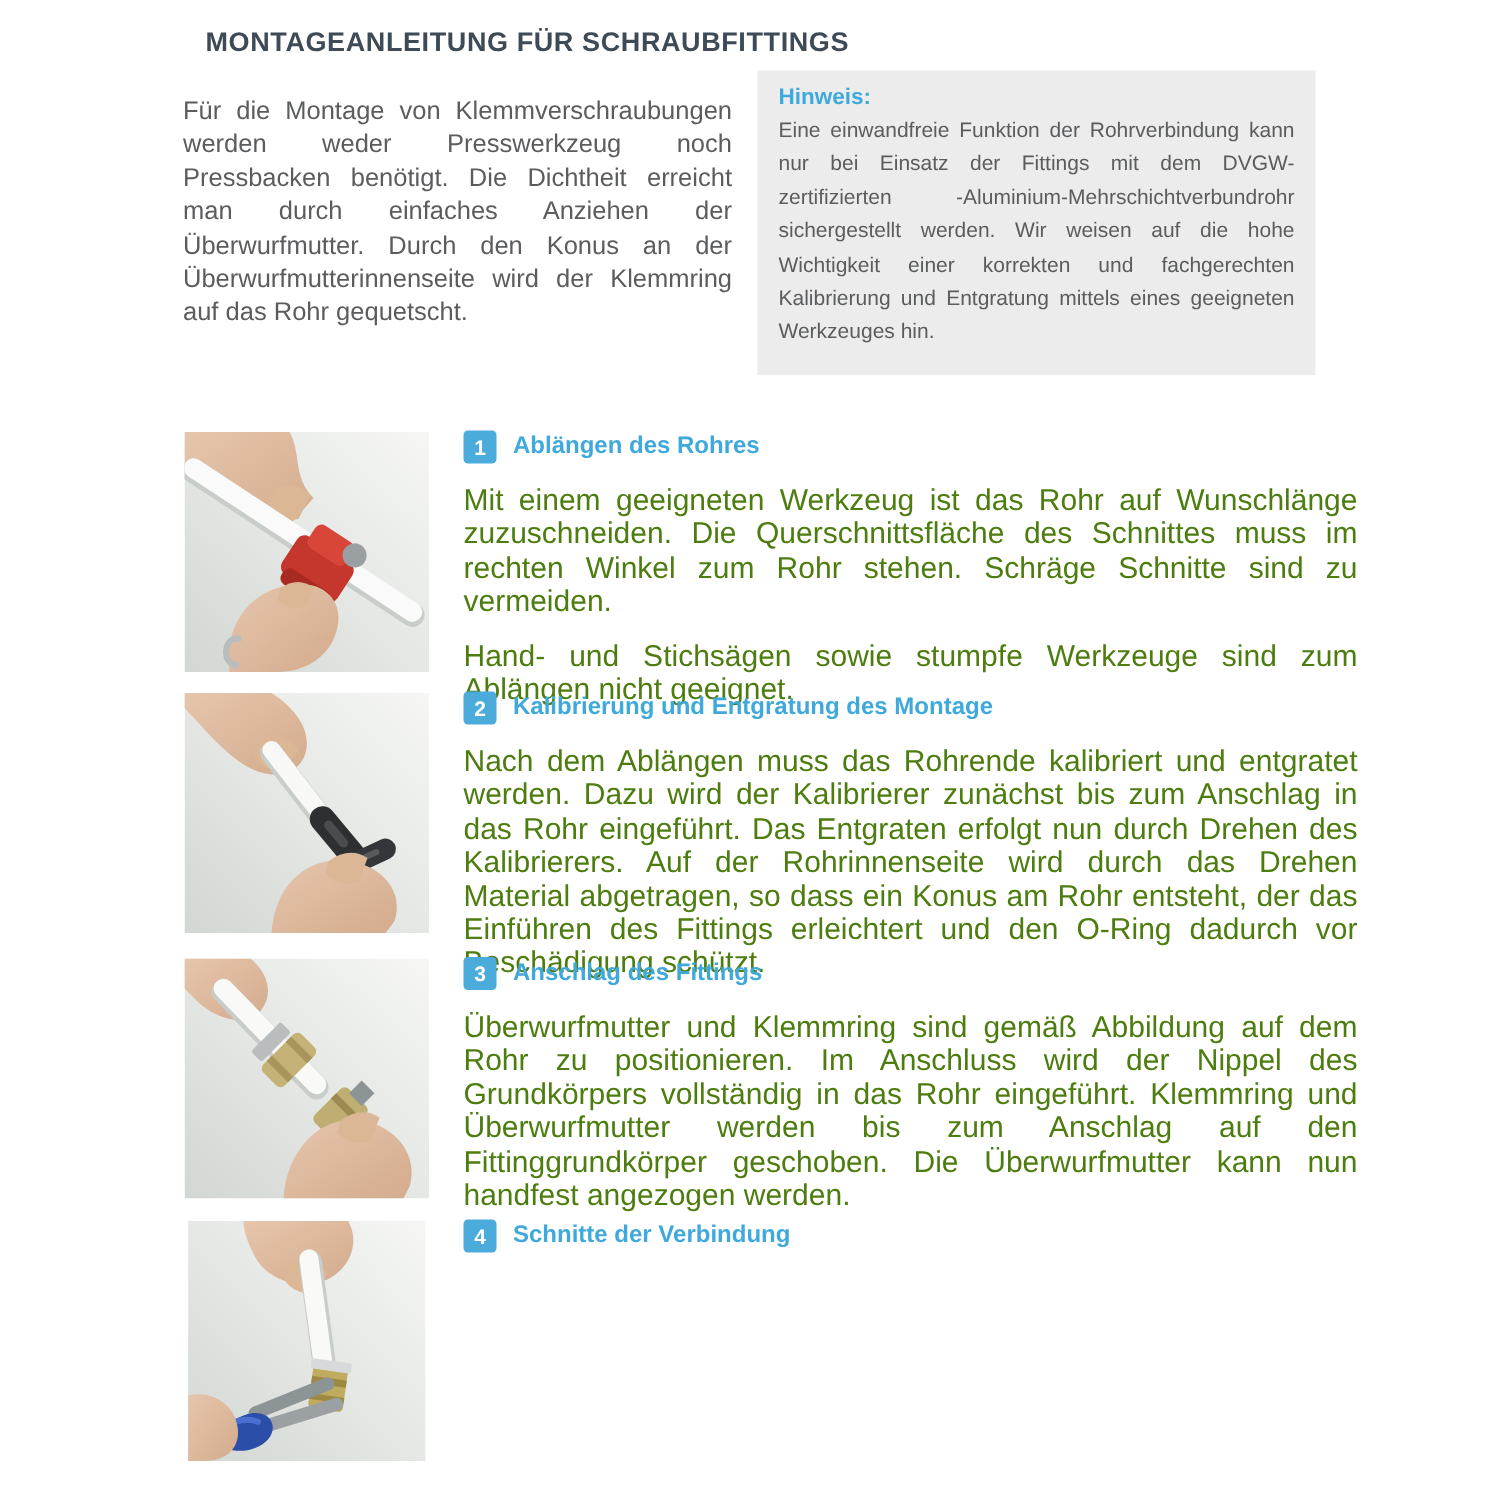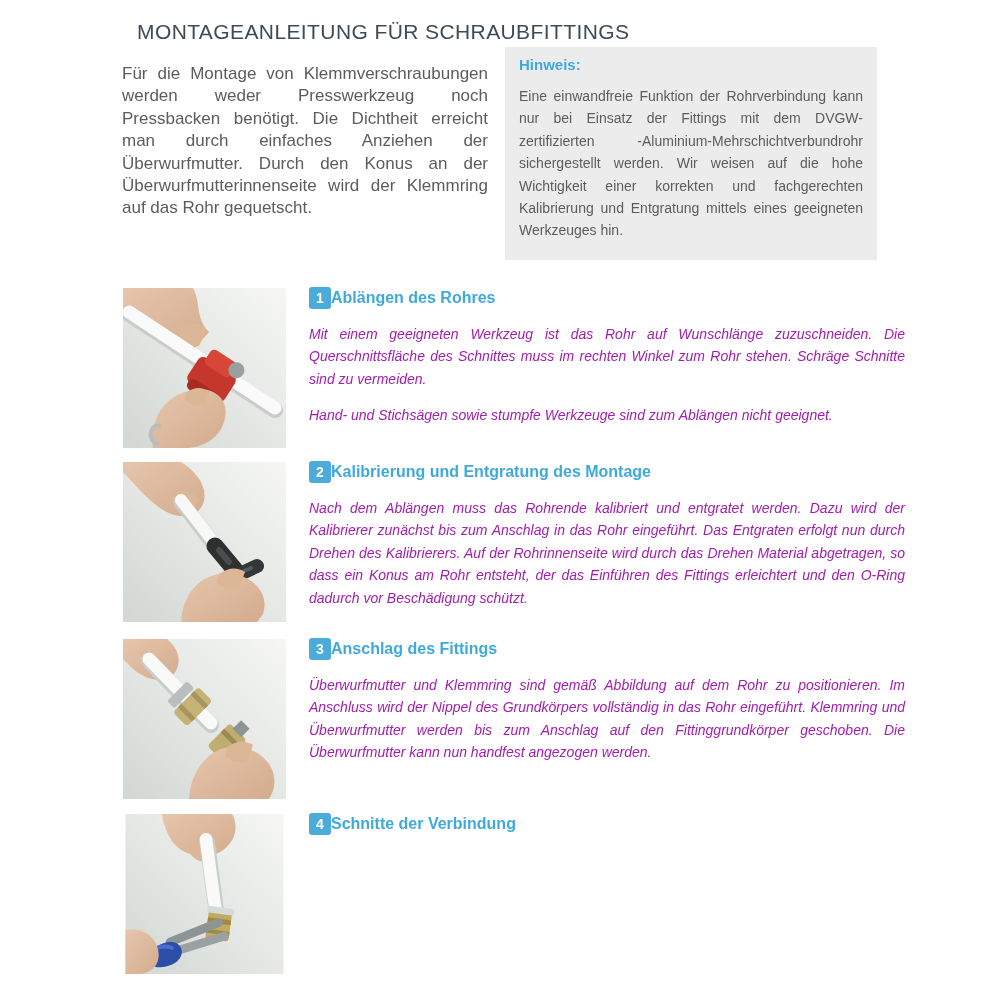--- a/index.html
+++ b/index.html
@@ -2,53 +2,53 @@
 <html><head>
 <meta charset="utf-8">
 <style>
   html,body{margin:0;padding:0;}
   body{
     width:1000px;height:1000px;position:relative;background:#ffffff;
     font-family:"Liberation Sans", sans-serif;color:#58595b;overflow:hidden;
   }
   .page-title{
     position:absolute;left:137px;top:6px;
-    font-size:21px;font-weight:normal;letter-spacing:.4px;color:#3e4b57;
+    font-size:18px;font-weight:bold;letter-spacing:.4px;color:#3e4b57;
   }
   .intro{
     position:absolute;left:122px;top:46px;width:366px;
     font-size:17px;line-height:22.4px;text-align:justify;color:#5b5c5e;
   }
   .note-box{
     position:absolute;left:505px;top:47px;width:344px;min-height:119px;
     background:#ececec;padding:9px 14px 18px 14px;
   }
   .note-label{
-    font-size:15px;font-weight:bold;color:#3fa9dc;margin-bottom:12px;
+    font-size:15px;font-weight:bold;color:#3fa9dc;margin-bottom:2px;
   }
   .note-body{
     font-size:14px;line-height:22.4px;text-align:justify;color:#5b5c5e;
   }
   .step{position:absolute;left:123px;width:780px;}
   .step-photo{
     position:absolute;left:0;top:2px;width:163px;height:160px;display:block;
   }
   .step-content{position:absolute;left:186px;top:0;width:596px;}
   .step-header{display:flex;align-items:center;height:24px;}
   .step-badge{
     width:22px;height:22px;border-radius:3px;background:#4bacdc;
     color:#ffffff;font-size:14px;font-weight:bold;
     display:flex;align-items:center;justify-content:center;flex:0 0 auto;
   }
   .step-heading{
-    font-size:16px;font-weight:bold;color:#3fa9dc;
+    margin-left:11px;font-size:16px;font-weight:bold;color:#3fa9dc;
   }
   .step-body p{
-    margin:13px 0 0 0;font-size:14px;line-height:22.4px;
-    text-align:justify;color:#a21caf;font-style:italic;
+    margin:13px 0 0 0;font-size:20px;line-height:22.4px;
+    text-align:justify;color:#4d7c0f;
   }
   .step-body p + p{margin-top:14px;}
 </style>
 </head>
 <body>
 
 <svg width="0" height="0" style="position:absolute">
   <defs>
     <linearGradient id="photoBg" x1="1" y1="0" x2="0" y2="1">
       <stop offset="0" stop-color="#f6f7f5"></stop>

